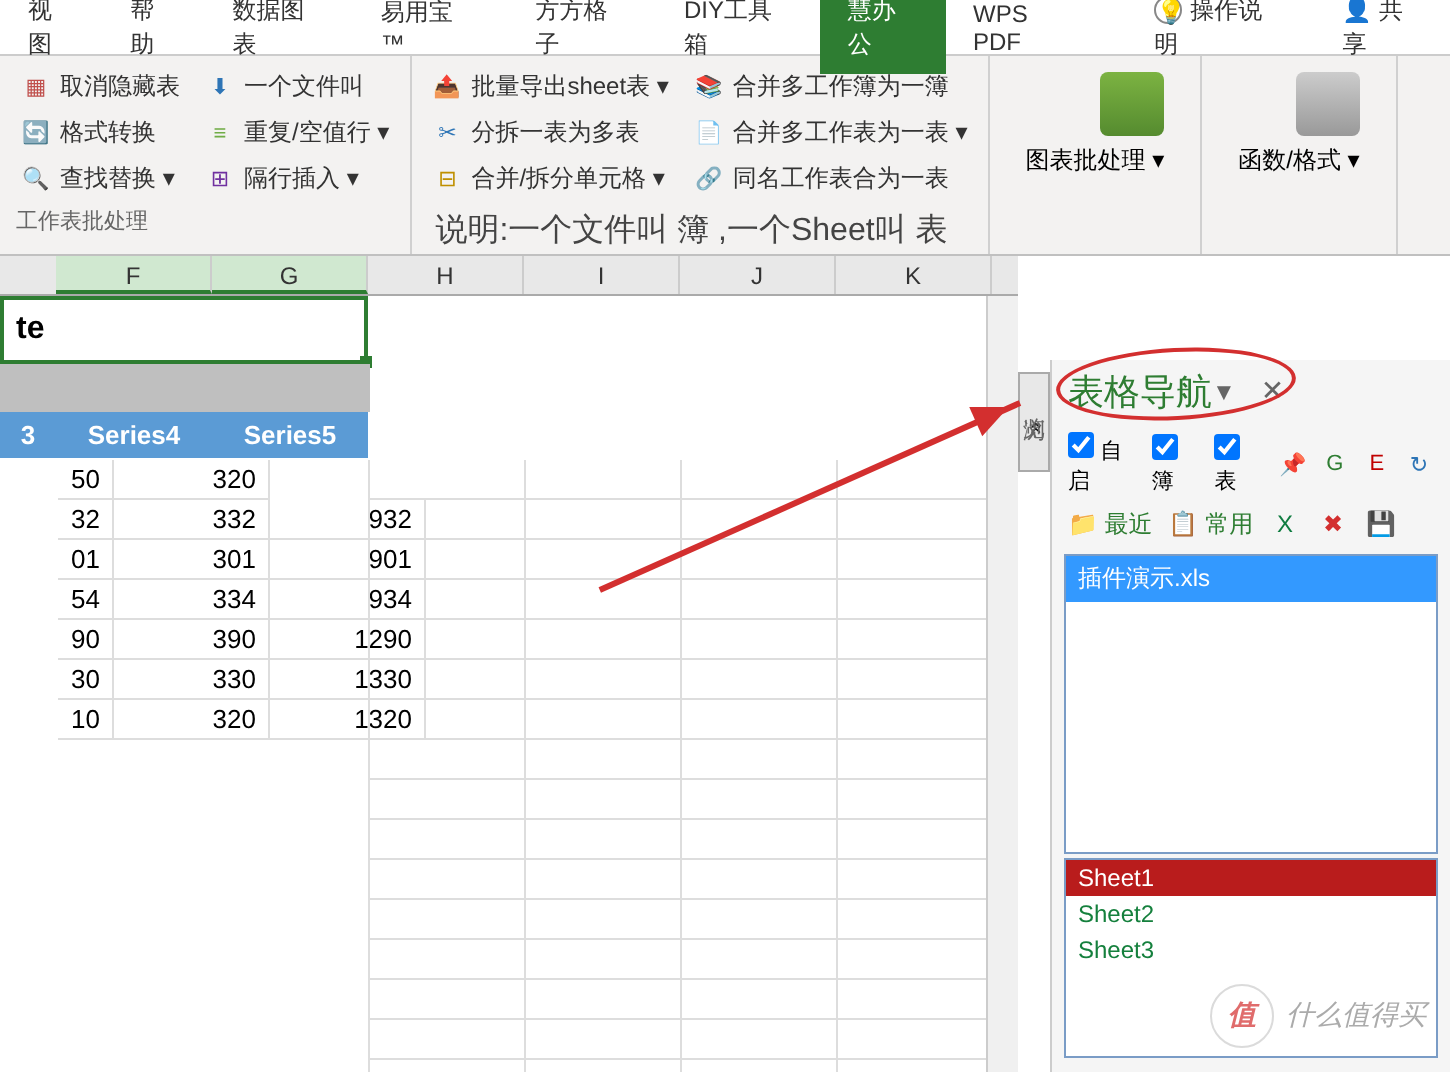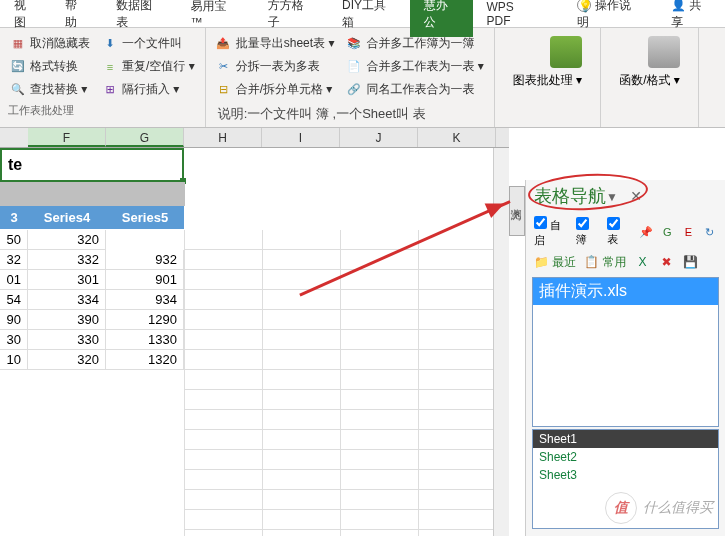--- a/index.html
+++ b/index.html
@@ -12,61 +12,61 @@
     .tab-icon { display: inline-block; width: 14px; height: 14px; border: 1px solid #888; border-radius: 50%; margin-right: 4px; vertical-align: middle; }
     
     .ribbon-content { height: 100px; background: #f3f2f1; border-bottom: 1px solid #c0c0c0; display: flex; font-size: 12px; }
     .ribbon-group { padding: 4px 8px; border-right: 1px solid #d0d0d0; }
     .ribbon-item { display: flex; align-items: center; gap: 4px; padding: 3px 2px; cursor: pointer; color: #333; white-space: nowrap; }
     .ri-icon { width: 16px; height: 16px; display: inline-flex; align-items: center; justify-content: center; font-size: 11px; }
     .group-label { text-align: left; font-size: 11px; color: #666; margin-top: 2px; }
     .big-btn { display: flex; flex-direction: column; align-items: flex-end; padding: 4px 10px; cursor: pointer; }
     .big-btn-icon { width: 32px; height: 32px; background: linear-gradient(#7cb342, #558b2f); border-radius: 4px; margin-bottom: 4px; }
     .big-btn-icon.fn { background: linear-gradient(#ccc, #999); }
-    .desc-text { font-size: 13px; color: #444; padding: 4px; }
+    .desc-text { font-size: 16px; color: #444; padding: 4px; }
     
     .sheet-area { display: flex; position: absolute; top: 128px; left: 0; right: 216px; bottom: 0; }
     .col-headers { display: flex; height: 20px; background: #e8e8e8; border-bottom: 1px solid #aaa; }
     .col-h { width: 78px; text-align: center; font-size: 12px; color: #333; border-right: 1px solid #ccc; line-height: 20px; }
     .col-h.sel { background: #d0e8d0; border-bottom: 2px solid #2e7d32; }
     
     .grid { position: relative; flex: 1; }
     .title-box { position: absolute; top: 20px; left: 0; width: 184px; height: 34px; border: 2px solid #2e7d32; background: #fff; font-size: 16px; font-weight: bold; padding: 6px; }
     .fill-handle { position: absolute; top: 50px; left: 180px; width: 6px; height: 6px; background: #2e7d32; }
     .header-row { position: absolute; top: 54px; left: 0; height: 24px; background: #bfbfbf; width: 185px; }
     .series-row { position: absolute; top: 78px; left: 0; display: flex; background: #5b9bd5; color: #fff; font-size: 13px; font-weight: bold; }
     .series-cell { width: 78px; text-align: center; padding: 4px 0; }
     .series-cell.narrow { width: 28px; }
     
     .data-rows { position: absolute; top: 102px; left: 0; }
-    .data-row { display: flex; height: 20px; }
+    .data-row { display: flex; height: 20px; padding-left: 29px; }
     .data-cell { width: 78px; text-align: right; padding: 0 6px; font-size: 13px; border-right: 1px solid #ddd; border-bottom: 1px solid #ddd; line-height: 20px; }
     .data-cell.narrow { width: 28px; }
     .empty-grid { position: absolute; top: 102px; left: 184px; right: 0; bottom: 0; }
     .empty-col { position: absolute; top: 0; bottom: 0; border-right: 1px solid #ddd; }
     .empty-row { position: absolute; left: 0; right: 0; border-bottom: 1px solid #ddd; height: 20px; }
     
     .vscroll { position: absolute; right: 216px; top: 148px; width: 16px; bottom: 0; background: #f0f0f0; border-left: 1px solid #ccc; }
     .collapse-handle { position: absolute; right: 200px; top: 186px; width: 16px; height: 50px; background: #e8e8e8; border: 1px solid #aaa; text-align: center; cursor: pointer; writing-mode: vertical-rl; font-size: 11px; padding-top: 6px; }
     .collapse-label { position: absolute; right: 202px; top: 200px; writing-mode: vertical-rl; font-size: 11px; color: #666; }
     
     .nav-panel { position: absolute; right: 0; top: 180px; width: 200px; bottom: 0; background: #f5f5f5; border-left: 1px solid #ccc; padding: 4px; }
     .nav-title-row { display: flex; align-items: center; padding: 0 4px 6px 4px; }
     .nav-title { font-size: 18px; color: #2e7d32; font-weight: normal; }
     .nav-title-circle { position: absolute; top: -6px; left: 2px; width: 120px; height: 36px; border: 2px solid #d32f2f; border-radius: 50%; transform: rotate(-3deg); pointer-events: none; }
     .nav-close { cursor: pointer; color: #666; font-size: 14px; }
     .nav-pin { cursor: pointer; color: #666; font-size: 12px; margin-right: 8px; }
     .nav-checks { font-size: 11px; padding: 2px 4px; display: flex; gap: 6px; align-items: center; }
     .nav-ico { width: 16px; height: 16px; cursor: pointer; display: inline-flex; align-items: center; justify-content: center; }
     .nav-recent { font-size: 12px; padding: 4px; display: flex; gap: 8px; }
     .file-list { background: #fff; border: 1px solid #7a9cc6; margin: 2px; height: 150px; }
-    .file-item { background: #3399ff; color: #fff; padding: 3px 6px; font-size: 16px; }
+    .file-item { background: #3399ff; color: #fff; padding: 3px 6px; font-size: 12px; }
     .sheet-list { background: #fff; border: 1px solid #7a9cc6; margin: 2px; height: 100px; }
     .sheet-item { padding: 2px 6px; font-size: 12px; color: #15803d; cursor: pointer; }
-    .sheet-item.sel { background: #404040; color: #fff; }
+    .sheet-item.sel { background: #b91c1c; color: #fff; }
     
     .arrow { position: absolute; top: 200px; left: 280px; width: 230px; height: 3px; background: #d32f2f; transform: rotate(-24deg); transform-origin: right center; pointer-events: none; }
     .arrow::after { content: ''; position: absolute; right: -2px; top: -7px; border: 8px solid transparent; border-left: 18px solid #d32f2f; }
     
     .watermark { position: absolute; right: 12px; bottom: 12px; display: flex; align-items: center; gap: 6px; opacity: 0.7; font-size: 14px; color: #888; font-style: italic; }
     .wm-circle { width: 32px; height: 32px; border-radius: 50%; background: #fff; border: 1px solid #ccc; display: flex; align-items: center; justify-content: center; font-size: 14px; font-weight: bold; color: #d32f2f; }
   </style>
 </head>
 <body>
 

